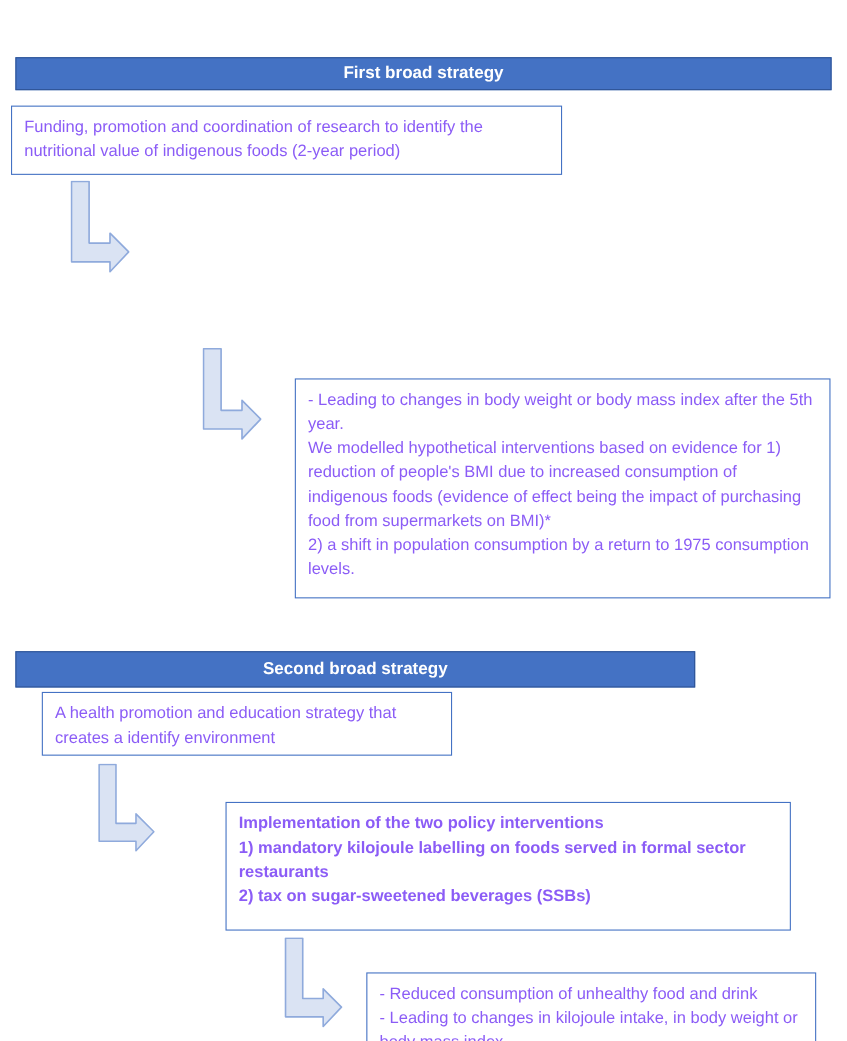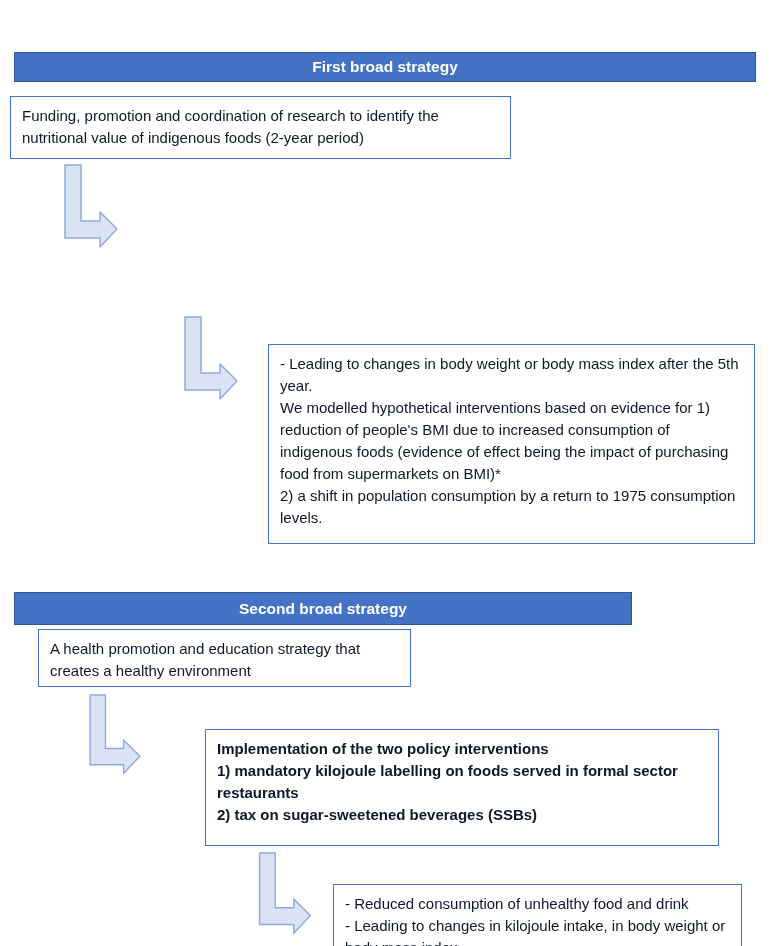--- a/index.html
+++ b/index.html
@@ -26,21 +26,21 @@
     display: flex;
     align-items: center;
     justify-content: center;
     box-sizing: border-box;
   }
   .box {
     position: absolute;
     background: #ffffff;
     border: 1px solid #4472c4;
     box-sizing: border-box;
-    color: #0f172a;
+    color: #8b5cf6;
     font-size: 15px;
     line-height: 22px;
     padding: 8px 11px;
   }
   .box .txt {
     white-space: pre-line;
   }
   .arrow {
     position: absolute;
   }
@@ -78,21 +78,21 @@
     <div class="txt">- Leading to changes in body weight or body mass index after the 5th year.
 We modelled hypothetical interventions based on evidence for 1) reduction of people's BMI due to increased consumption of indigenous foods (evidence of effect being the impact of purchasing food from supermarkets on BMI)*
 2) a shift in population consumption by a return to 1975 consumption levels.</div>
   </div>
 
   <div class="banner" style="left:14px; top:548px; width:618px; height:33px;">
     <span>Second broad strategy</span>
   </div>
 
   <div class="box" style="left:38px; top:585px; width:373px; height:58px;">
-    <div class="txt">A health promotion and education strategy that creates a healthy environment</div>
+    <div class="txt">A health promotion and education strategy that creates a identify environment</div>
   </div>
 
   <div class="arrow" style="left:88px; top:650px;">
     <svg width="54" height="88" viewBox="0 0 54 92" xmlns="http://www.w3.org/2000/svg">
       <path d="M1,1 L17,1 L17,57 L36,57 L36,48 L53,65 L36,83 L36,74 L1,74 Z" fill="#dae3f3" stroke="#8faadc" stroke-width="1.5" stroke-linejoin="round"></path>
     </svg>
   </div>
 
   <div class="box" style="left:205px; top:685px; width:514px; height:117px;font-weight:bold;">
     <div class="txt">Implementation of the two policy interventions

